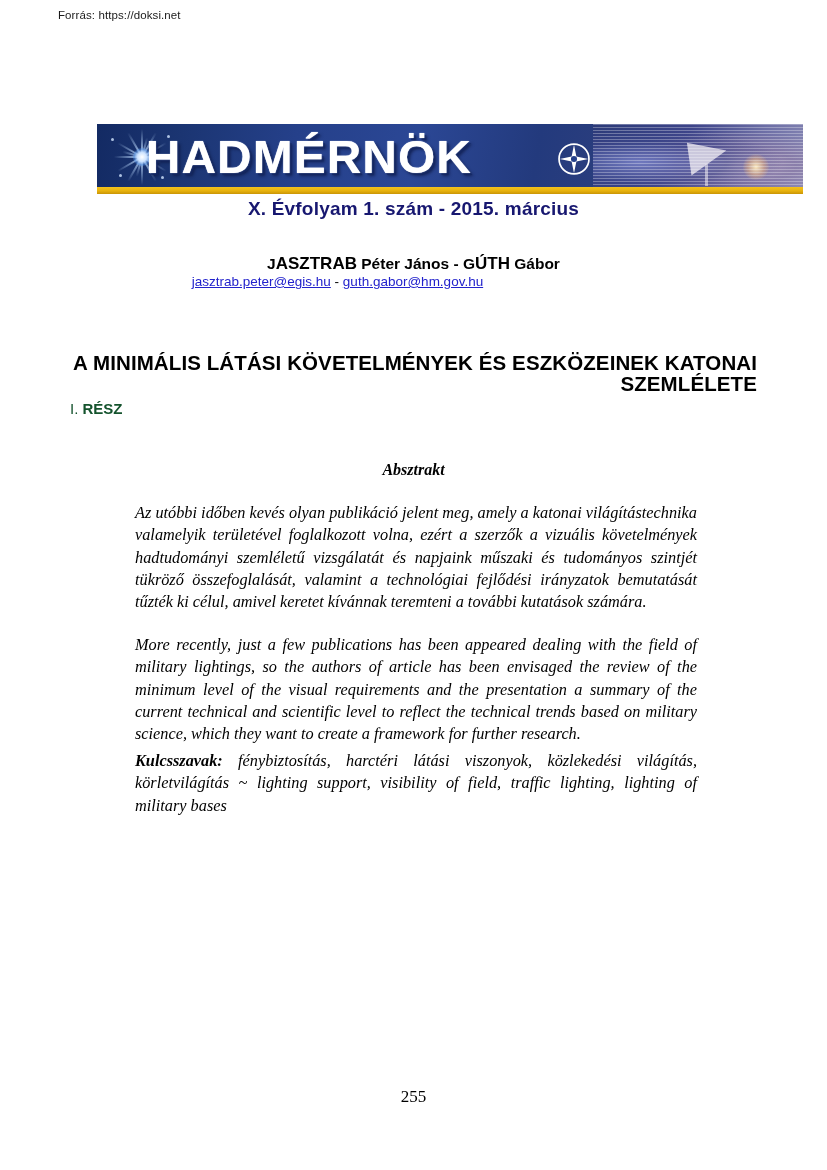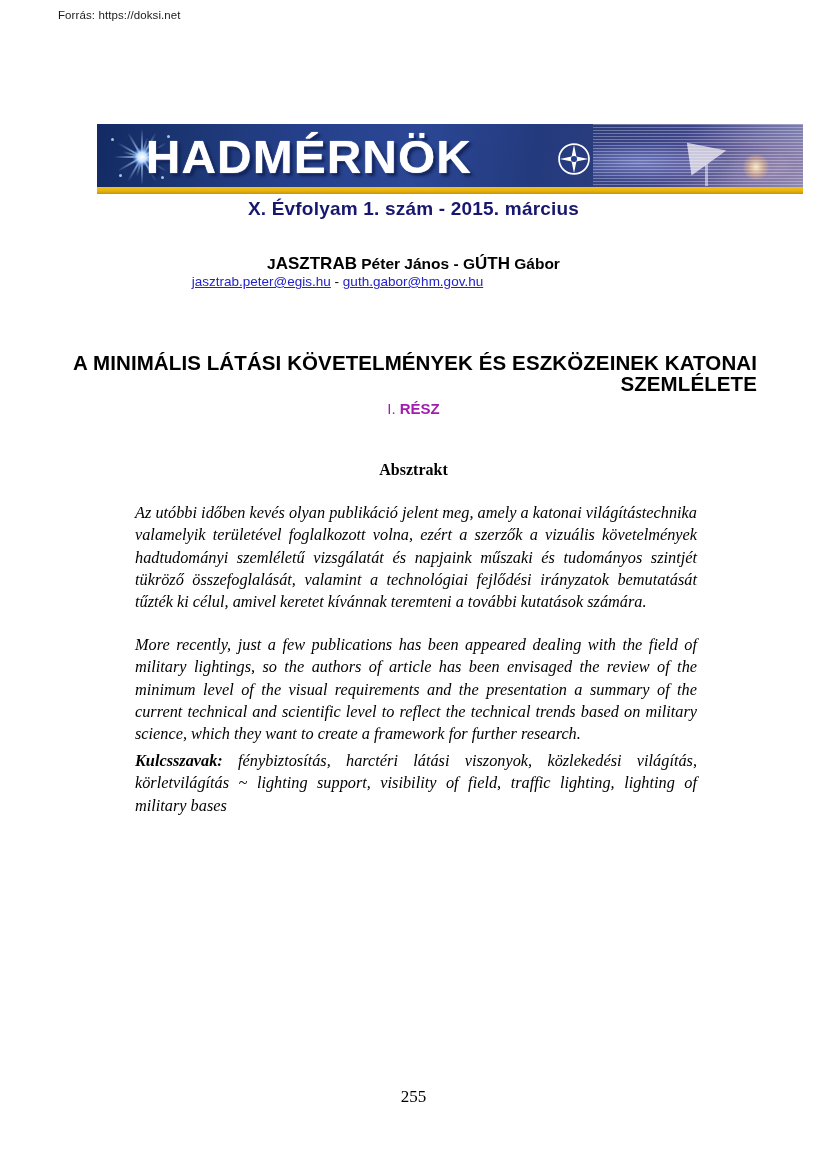--- a/index.html
+++ b/index.html
@@ -229,37 +229,37 @@
     font-size: 20.5px;
     line-height: 21px;
     color: #000000;
     letter-spacing: 0.1px;
   }
   .doc-subtitle {
     position: absolute;
     left: 70px;
     top: 400px;
     width: 687px;
-    text-align: center;
     font-family: "Liberation Sans", sans-serif;
     font-weight: bold;
     font-size: 15px;
-    color: #a21caf;
+    color: #14532d;
   }
   .doc-subtitle .numeral { font-weight: normal; }
 
   
   .abstract-heading {
     position: absolute;
     left: 0;
     top: 461px;
     width: 827px;
     text-align: center;
     font-family: "Liberation Serif", serif;
     font-weight: bold;
+    font-style: italic;
     font-size: 16px;
   }
   .body-block {
     position: absolute;
     left: 135px;
     width: 562px;
     font-family: "Liberation Serif", serif;
     font-style: italic;
     font-size: 16.3px;
     line-height: 22.3px;

